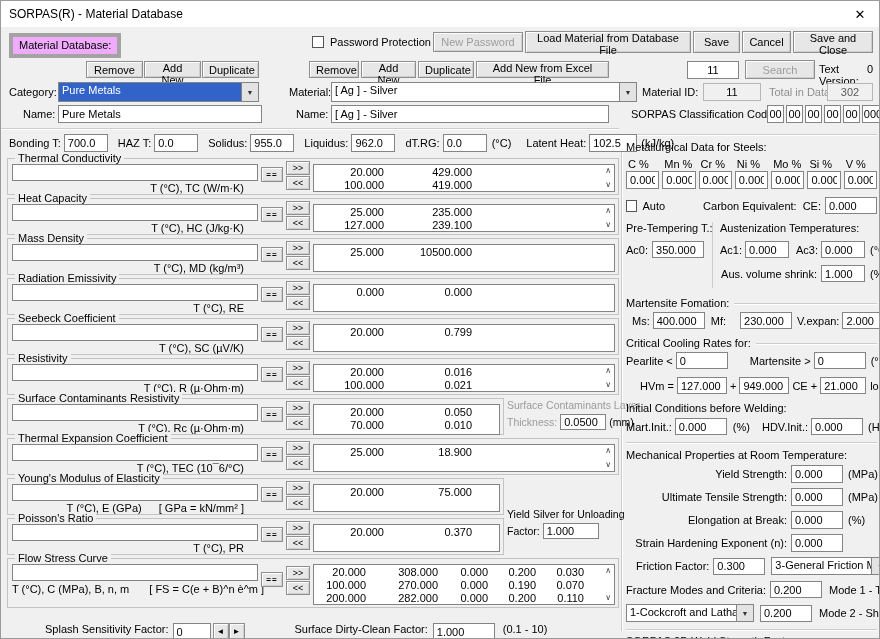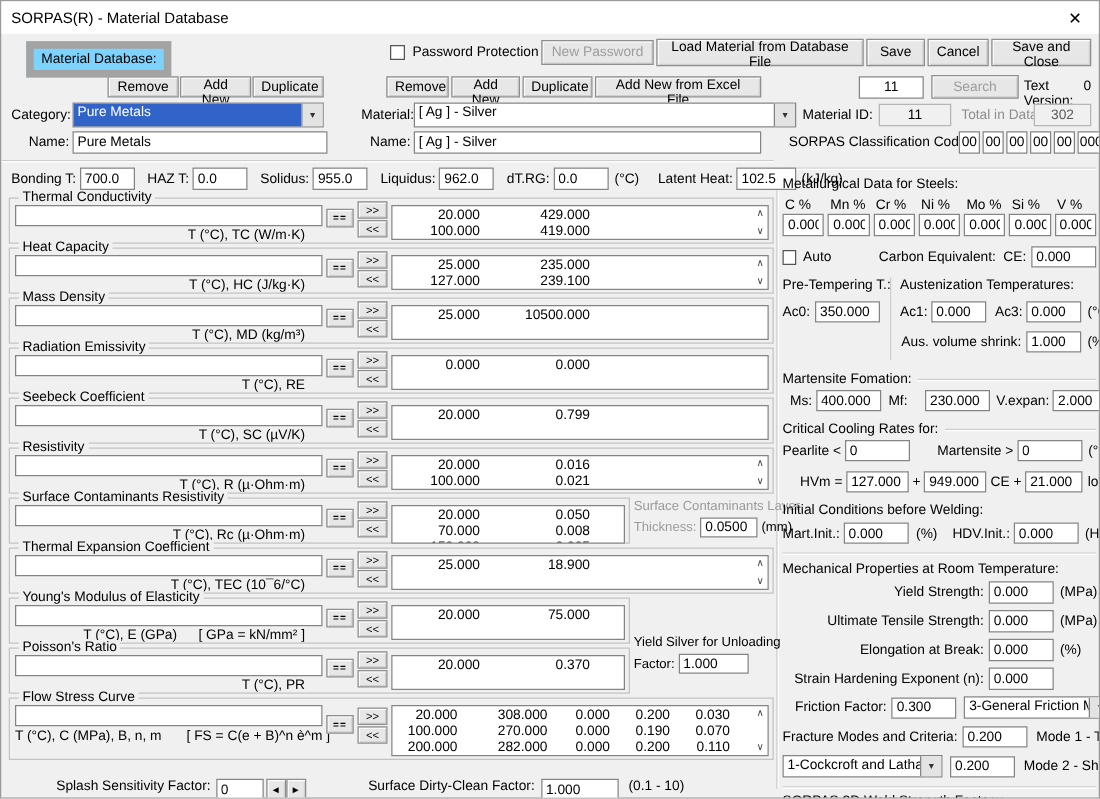--- a/index.html
+++ b/index.html
@@ -21,21 +21,21 @@
   .chk { display:inline-block; width:12px; height:12px; background:#fff; border:1px solid #555; vertical-align:-2px; }
   .dd { display:flex; align-items:stretch; border:1px solid #848484; background:#fff; height:20px; }
   .dd-text { flex:1; padding:1px 3px; white-space:nowrap; overflow:hidden; }
   .dd-text.sel { background:#3163c8; color:#fff; }
   .dd-btn { width:17px; background:#e3e3e3; border-left:1px solid #848484; font-size:7px; color:#333;
             display:flex; align-items:center; justify-content:center; }
   .hdiv { height:2px; border-top:1px solid #cdcdcd; border-bottom:1px solid #ffffff; }
   .abs { position:absolute; }
 
   
-  .mdb-label { border:6px solid #a3a3a3; padding:2px 6px 3px; background:#7dd3fc;margin-left:12px; }
+  .mdb-label { border:4px solid #a3a3a3; padding:2px 6px 3px; background:#f0abfc; }
   .toprow  { position:absolute; left:0; right:0; }
 
   
   .left-panel { position:absolute; left:6px; top:132px; width:612px; }
   .bonding-row { display:flex; align-items:center; height:20px; margin-bottom:5px; white-space:nowrap; }
   .bonding-row .lab { margin:0 3px 0 10px; }
   .bonding-row .tb { width:44px; }
 
   .sec-outer { display:flex; gap:3px; margin-bottom:3px; }
   .group { position:relative; border:1px solid #c3c3c3; height:37px; flex:1; }
@@ -327,21 +327,21 @@
             <div class="axis-label">T (°C), Rc (µ·Ohm·m)</div>
           </div>
           <button class="btn eq-btn">==</button>
           <div class="transfer-stack">
             <button class="btn tr-btn">&gt;&gt;</button>
             <button class="btn tr-btn">&lt;&lt;</button>
           </div>
           <div class="listbox cols2" style="height:31px;">
             <div>
                 <div class="lb-row"><span class="lb-cell">20.000</span><span class="lb-cell">0.050</span></div>
-                <div class="lb-row"><span class="lb-cell">70.000</span><span class="lb-cell">0.008</span></div>
+                <div class="lb-row"><span class="lb-cell">70.000</span><span class="lb-cell">0.010</span></div>
                 <div class="lb-row"><span class="lb-cell">150.000</span><span class="lb-cell">0.005</span></div>
               </div>
           </div>
         </div>
       </div>
       <div class="side">
         <div class="gray">Surface Contaminants Layer</div>
         <div class="srow">
           <span class="gray">Thickness:</span>
           <input class="tb" value="0.0500" style="">

